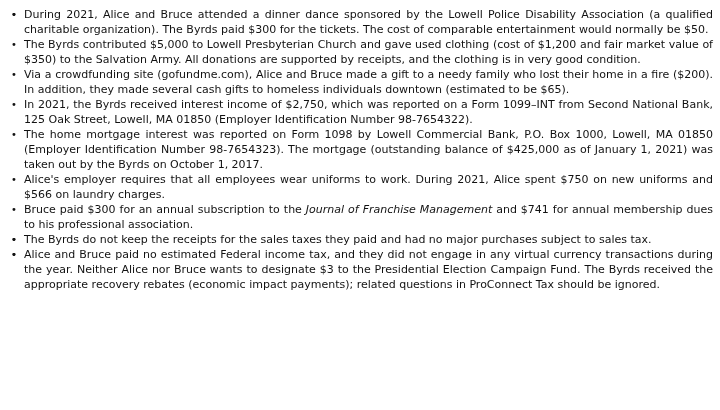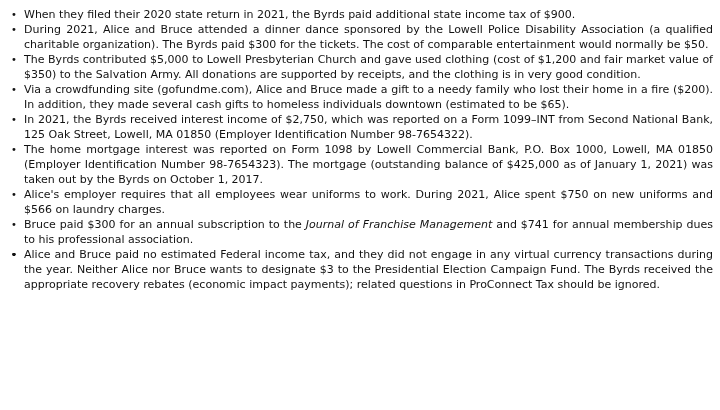--- a/index.html
+++ b/index.html
@@ -43,21 +43,20 @@
   }
 </style>
 </head>
 <body>
 
 <div class="doc">
   <ul class="bullet-list">
 
     <li class="bullet-item">
       <span class="marker">•</span>
-      <span>When they filed their 2020 state return in 2021, the Byrds paid additional state income tax of $900.</span>
     </li>
 
     <li class="bullet-item">
       <span class="marker">•</span>
       <span>During 2021, Alice and Bruce attended a dinner dance sponsored by the Lowell Police Disability Association (a qualified charitable organization). The Byrds paid $300 for the tickets. The cost of comparable entertainment would normally be $50.</span>
     </li>
 
     <li class="bullet-item">
       <span class="marker">•</span>
       <span>The Byrds contributed $5,000 to Lowell Presbyterian Church and gave used clothing (cost of $1,200 and fair market value of $350) to the Salvation Army. All donations are supported by receipts, and the clothing is in very good condition.</span>
@@ -87,20 +86,21 @@
       <span class="marker">•</span>
       <span><span>Bruce paid $300 for an annual subscription to the </span><i class="journal">Journal of Franchise Management</i><span> and $741 for annual membership dues to his professional association.</span></span>
     </li>
 
     <li class="bullet-item">
       <span class="marker">•</span>
     </li>
 
     <li class="bullet-item">
       <span class="marker">•</span>
+      <span>The Byrds do not keep the receipts for the sales taxes they paid and had no major purchases subject to sales tax.</span>
     </li>
 
     <li class="bullet-item">
       <span class="marker">•</span>
     </li>
 
     <li class="bullet-item">
       <span class="marker">•</span>
       <span>Alice and Bruce paid no estimated Federal income tax, and they did not engage in any virtual currency transactions during the year. Neither Alice nor Bruce wants to designate $3 to the Presidential Election Campaign Fund. The Byrds received the appropriate recovery rebates (economic impact payments); related questions in ProConnect Tax should be ignored.</span>
     </li>

